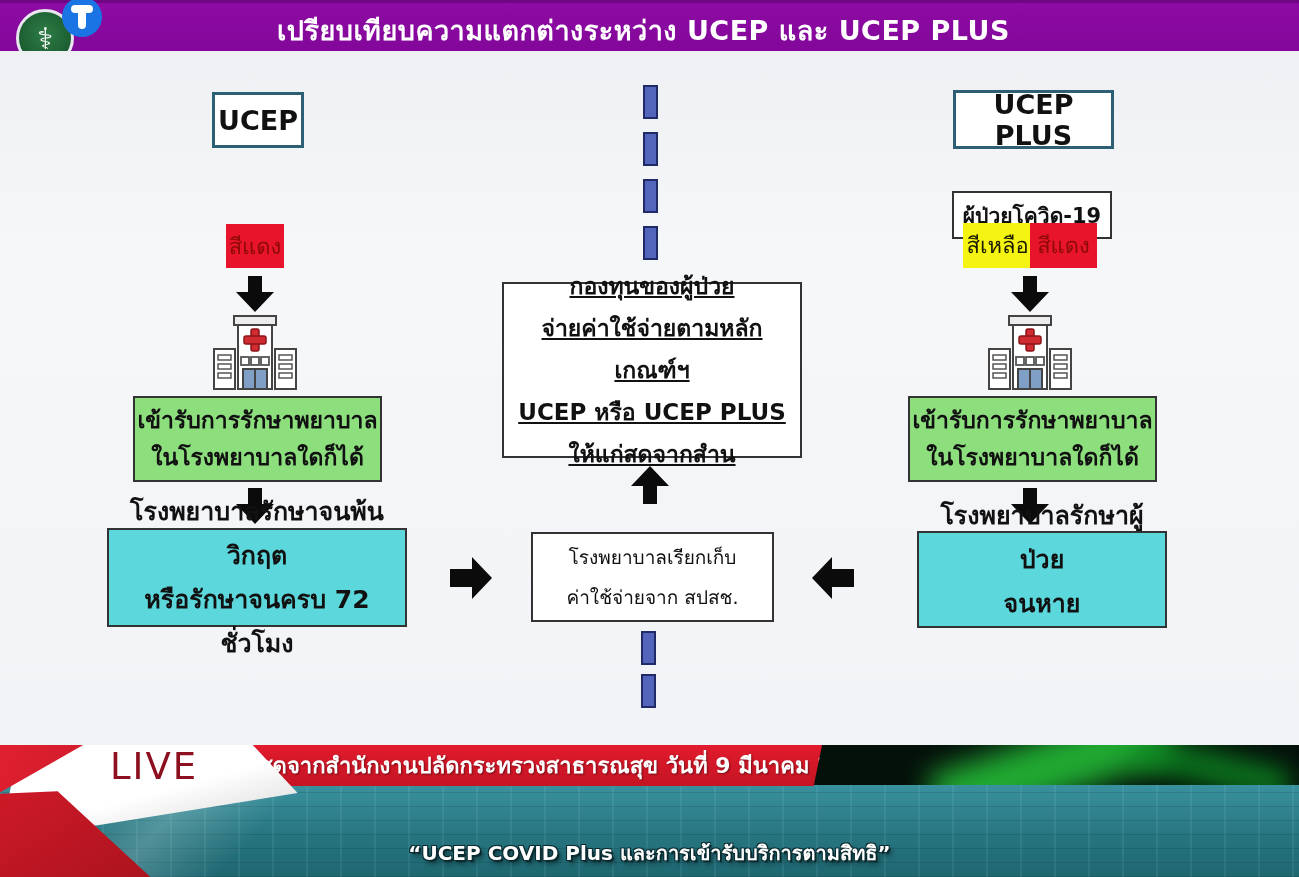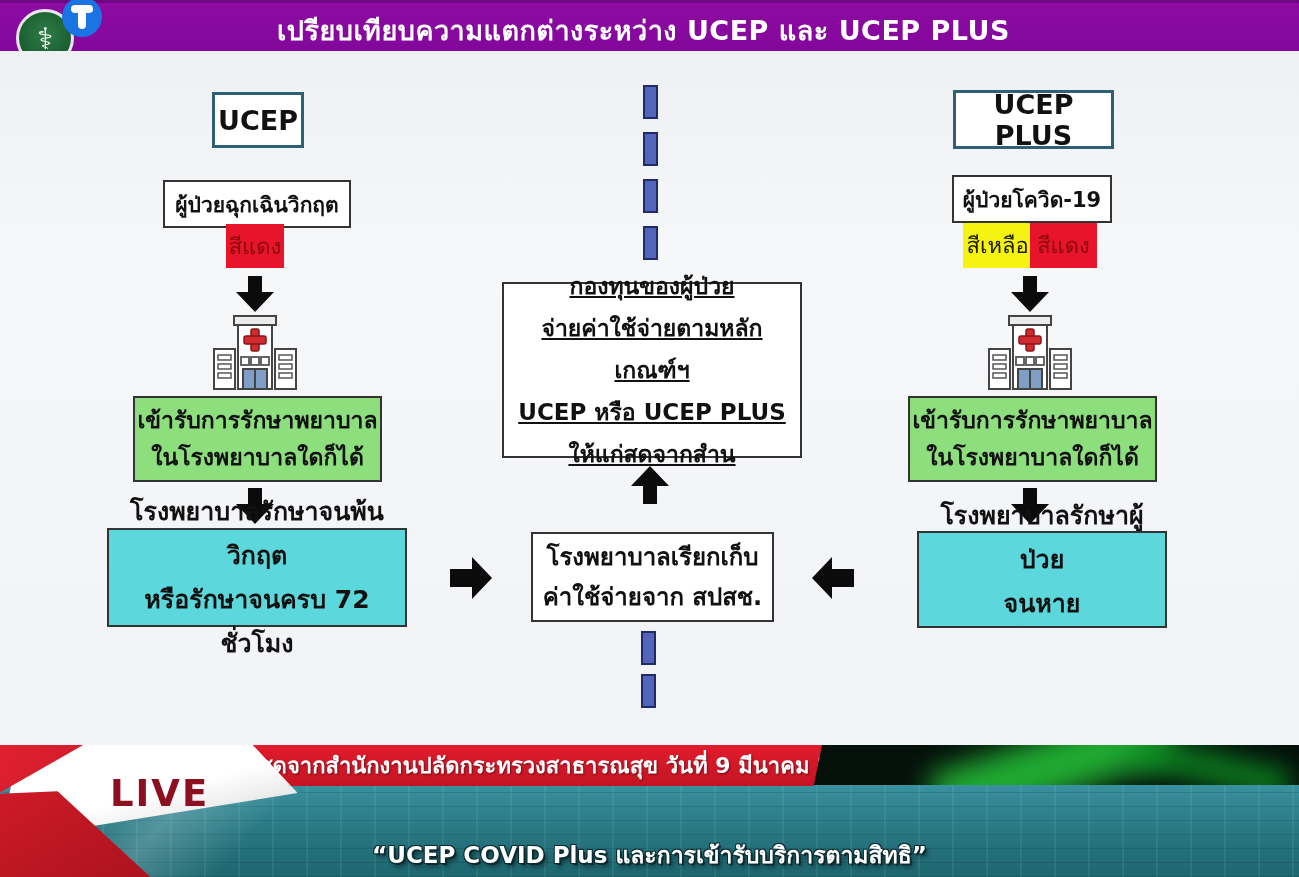--- a/index.html
+++ b/index.html
@@ -29,21 +29,21 @@
        flex-direction:column;align-items:center;justify-content:center;text-align:center;color:#111;}
   .title-box{border:3px solid #2d5f75;font-size:27px;font-weight:600;}
   .patient-box{font-size:21px;font-weight:600;}
   .tag{position:absolute;display:flex;align-items:center;justify-content:center;
        font-size:22px;font-weight:400;}
   .tag-red{background:var(--tag_red,#e8142b);color:var(--tag_red_text,#8c0a0a);}
   .tag-yellow{background:var(--tag_yellow,#f4f312);color:#1a1a00;}
   .green-box{background:var(--green_box,#8ddf7e);font-size:23px;font-weight:600;line-height:37px;}
   .cyan-box{background:var(--cyan_box,#5cd8dd);font-weight:700;}
   .fund-box{font-size:23px;font-weight:600;line-height:42px;text-decoration:underline;}
-  .claim-box{font-size:24px;font-weight:700;line-height:40px;}
+  .claim-box{font-size:19px;font-weight:400;line-height:40px;}
   .arrow{position:absolute;}
   .arrow svg{display:block;}
   .dash{position:absolute;width:15px;height:34px;background:var(--dash_blue,#5265bb);
          border:2px solid #1f2a66;box-sizing:border-box;}
   .hospital{position:absolute;width:92px;height:84px;}
 
   
   .banner{position:absolute;left:0;top:745px;width:100%;height:132px;background:#0d3b42;overflow:hidden;}
   .banner-circuit{position:absolute;inset:0;
       background:
@@ -66,33 +66,33 @@
       transform:skewX(-28deg);}
   .red-strip{position:absolute;left:228px;top:0;width:594px;height:41px;
       background:linear-gradient(var(--banner_red,#e11b2d),#c41423);
       clip-path:polygon(0 0,100% 0,98.6% 100%,0 100%);
       display:flex;align-items:center;}
   .red-strip span{color:#fff;font-size:22px;font-weight:700;padding-left:12px;
       text-shadow:1px 1px 2px rgba(0,0,0,.45);white-space:nowrap;}
   .live-band{position:absolute;left:0;top:0;width:320px;height:100px;
       background:linear-gradient(165deg,#ffffff 48%,#d7d7d9 85%);
       clip-path:polygon(6% 0,79% 0,93% 48%,0 96%);}
-  .live-text{position:absolute;left:110px;top:0px;font-size:37px;font-weight:700;
-      letter-spacing:2px;color:var(--live_text_red,#8c1020);margin-top:27px;}
+  .live-text{position:absolute;left:110px;top:0px;font-size:37px;font-weight:400;
+      letter-spacing:2px;color:var(--live_text_red,#8c1020);}
   .red-wedge-a{position:absolute;left:0;top:0;width:320px;height:132px;
       background:linear-gradient(120deg,#e02030,#a51220);
       clip-path:polygon(0 0,26% 0,0 36%);}
   .red-wedge-b{position:absolute;left:0;top:0;width:320px;height:132px;
       background:linear-gradient(150deg,#d81b2a,#971019);
       clip-path:polygon(0 37%,18% 35%,47% 100%,0 100%);}
   .headline{position:absolute;left:160px;right:0;top:44px;text-align:center;color:#fff;
       font-size:31px;font-weight:800;
       text-shadow:2px 2px 0 #0a2c31,-1px -1px 0 #0a2c31,1px -1px 0 #0a2c31,-1px 1px 0 #0a2c31,3px 4px 5px rgba(0,0,0,.55);}
   .subheadline{position:absolute;left:0;right:0;top:92px;text-align:center;color:#fff;
-      font-size:23px;font-weight:800;
+      font-size:20px;font-weight:800;
       text-shadow:2px 2px 0 #0a2c31,-1px -1px 0 #0a2c31,1px -1px 0 #0a2c31,-1px 1px 0 #0a2c31,3px 4px 5px rgba(0,0,0,.55);}
 </style>
 </head>
 <body>
 
 <div id="screen">
 
   <div class="header">
     <div class="header-title">เปรียบเทียบความแตกต่างระหว่าง UCEP และ UCEP PLUS</div>
     <div class="logo-wrap">
@@ -111,23 +111,20 @@
     <div class="dash" style="left:643px;top:34px;"></div>
     <div class="dash" style="left:643px;top:81px;"></div>
     <div class="dash" style="left:643px;top:128px;"></div>
     <div class="dash" style="left:643px;top:175px;"></div>
 
     <div class="dash" style="left:641px;top:580px;"></div>
     <div class="dash" style="left:641px;top:623px;"></div>
 
     <div class="box title-box" style="left:212px;top:41px;width:86px;height:50px;">
       <span>UCEP</span>
-    </div>
-    <div class="box patient-box" style="left:163px;top:129px;width:184px;height:44px;">
-      <span>ผู้ป่วยฉุกเฉินวิกฤต</span>
     </div>
     <div class="tag tag-red" style="left:226px;top:173px;width:58px;height:44px;">
       <span>สีแดง</span>
     </div>
     <div class="arrow" style="left:236px;top:225px;">
       <svg width="38" height="36" viewBox="0 0 38 36">
           <polygon points="12,0 26,0 26,16 38,16 19,36 0,16 12,16" fill="#0b0b0b"></polygon>
         </svg>
     </div>
     <div class="hospital" style="left:209px;top:262px;">
@@ -161,21 +158,21 @@
         </svg>
     </div>
     <div class="box cyan-box" style="left:107px;top:477px;width:296px;height:95px;font-size:25px;line-height:44px;">
       <span>โรงพยาบาลรักษาจนพ้นวิกฤต</span>
       <span>หรือรักษาจนครบ 72 ชั่วโมง</span>
     </div>
 
     <div class="box title-box" style="left:953px;top:39px;width:155px;height:53px;">
       <span>UCEP PLUS</span>
     </div>
-    <div class="box patient-box" style="left:952px;top:124px;width:156px;height:44px;">
+    <div class="box patient-box" style="left:952px;top:140px;width:156px;height:44px;">
       <span>ผู้ป่วยโควิด-19</span>
     </div>
     <div class="tag tag-yellow" style="left:963px;top:172px;width:80px;height:45px;">
       <span>สีเหลือง</span>
     </div>
     <div class="tag tag-red" style="left:1030px;top:172px;width:67px;height:45px;">
       <span>สีแดง</span>
     </div>
     <div class="arrow" style="left:1011px;top:225px;">
       <svg width="38" height="36" viewBox="0 0 38 36">

